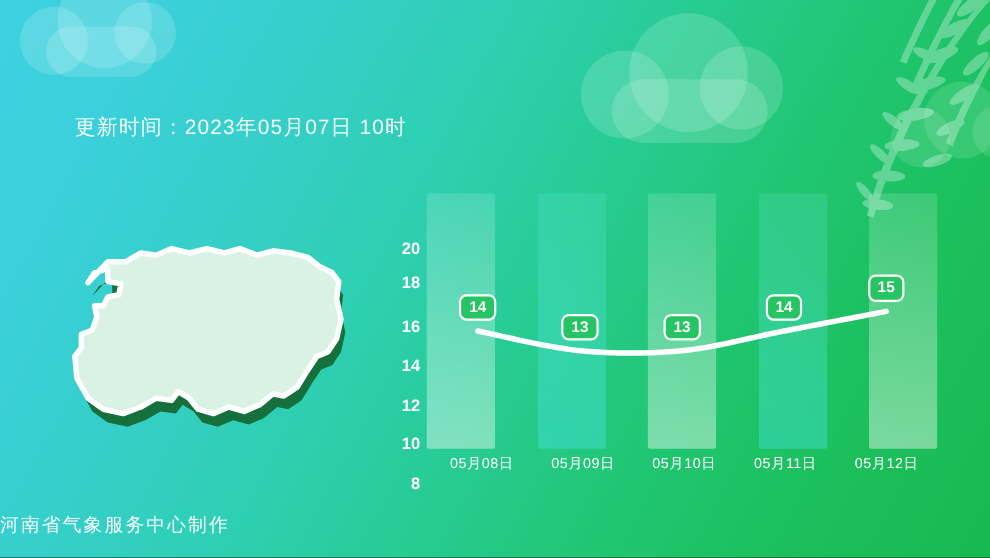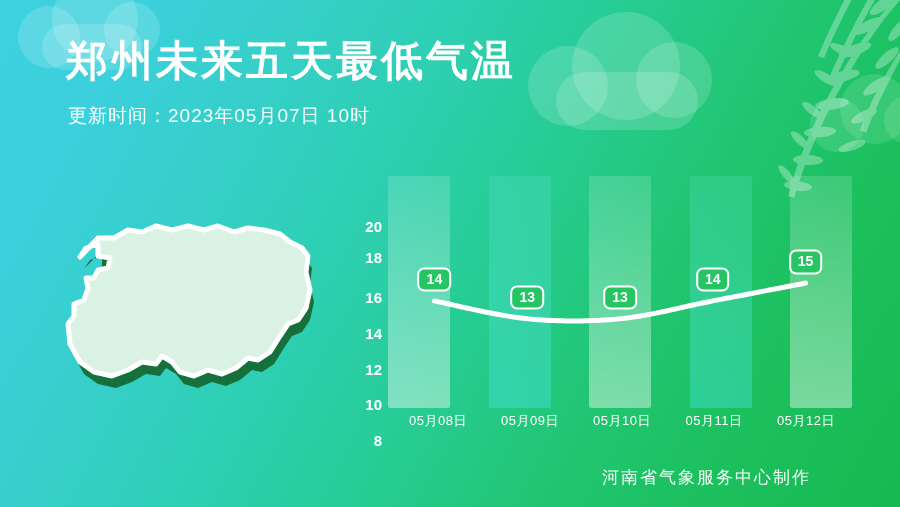--- a/index.html
+++ b/index.html
@@ -192,21 +192,21 @@
     line-height: 1.25;
     white-space: nowrap;
   }
 
   
   #footer {
     position: absolute;
     left: 0;
     top: 466px;
     width: 811px;
-    text-align: right;
+    text-align: left;
     color: #ffffff;
     font-size: 17px;
     letter-spacing: 2px;
     opacity: .97;
   }
 </style>
 </head>
 <body>
 
 <div id="stage">
@@ -248,21 +248,20 @@
         <ellipse cx="70" cy="92" rx="13" ry="4.4" transform="rotate(32 70 92)"></ellipse>
         <ellipse cx="56" cy="124" rx="12" ry="4.2" transform="rotate(38 56 124)"></ellipse>
         <ellipse cx="44" cy="154" rx="12" ry="4" transform="rotate(44 44 154)"></ellipse>
         <ellipse cx="30" cy="188" rx="11" ry="3.8" transform="rotate(50 30 188)"></ellipse>
       </g>
       <path d="M150 56 C132 82 116 112 104 144 L110 147 C122 115 138 86 150 62 Z"></path>
       <path d="M96 0 C86 18 74 42 62 70 L68 72 C80 44 92 20 102 2 Z"></path>
     </g>
   </svg>
 
-  <div id="page-title">郑州未来五天最低气温</div>
   <div id="update-time">更新时间：2023年05月07日 10时</div>
 
   <div id="map-wrap">
     <svg viewBox="0 0 270 190">
 
       <path d="M22 45 L28 36 L40 32 L40 44 L52 46 L50 56 L40 58 L36 66 L28 66 L30 76 L26 88 L16 92 L16 104 L10 112 L12 132 L22 150 L36 160 L54 164 L70 158 L84 150 L98 152 L104 144 L114 150 L122 160 L136 164 L150 158 L164 162 L178 156 L190 146 L200 148 L212 140 L222 124 L230 112 L240 108 L248 96 L252 78 L248 60 L250 44 L244 36 L232 30 L222 22 L206 18 L190 16 L176 20 L160 14 L146 18 L130 14 L114 18 L98 14 L84 20 L70 18 L56 26 L40 26 Z" fill="#16703c" transform="translate(4,12)"></path>
 
       <path d="M22 45 L28 36 L40 32 L40 44 L52 46 L50 56 L40 58 L36 66 L28 66 L30 76 L26 88 L16 92 L16 104 L10 112 L12 132 L22 150 L36 160 L54 164 L70 158 L84 150 L98 152 L104 144 L114 150 L122 160 L136 164 L150 158 L164 162 L178 156 L190 146 L200 148 L212 140 L222 124 L230 112 L240 108 L248 96 L252 78 L248 60 L250 44 L244 36 L232 30 L222 22 L206 18 L190 16 L176 20 L160 14 L146 18 L130 14 L114 18 L98 14 L84 20 L70 18 L56 26 L40 26 Z" fill="#d9f2e4" stroke="#ffffff" stroke-width="5" stroke-linejoin="round"></path>
     </svg>
   </div>

